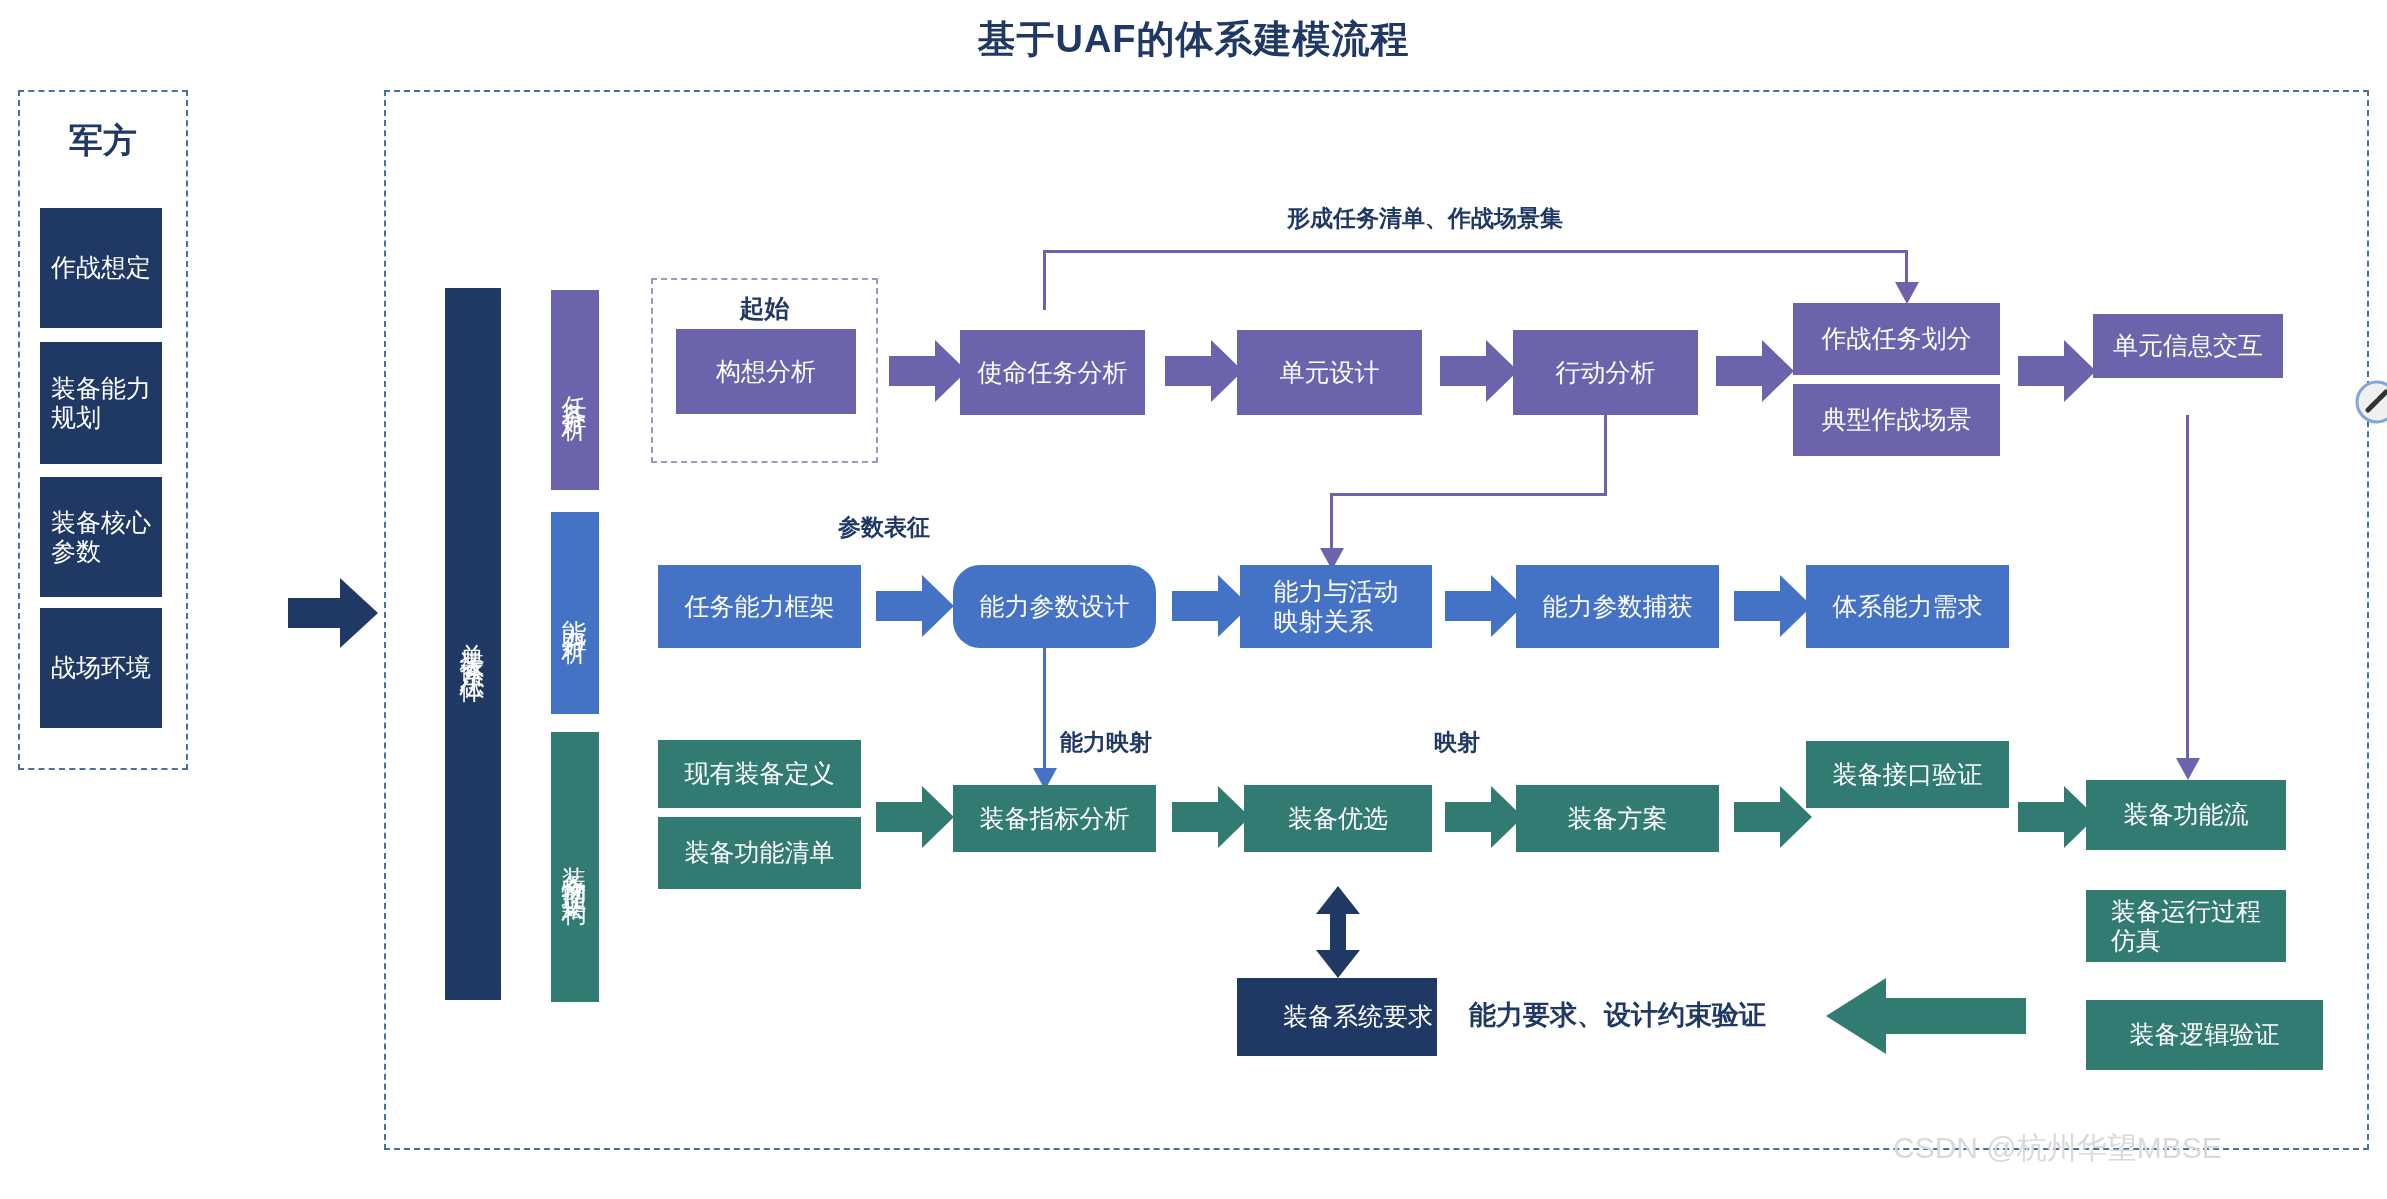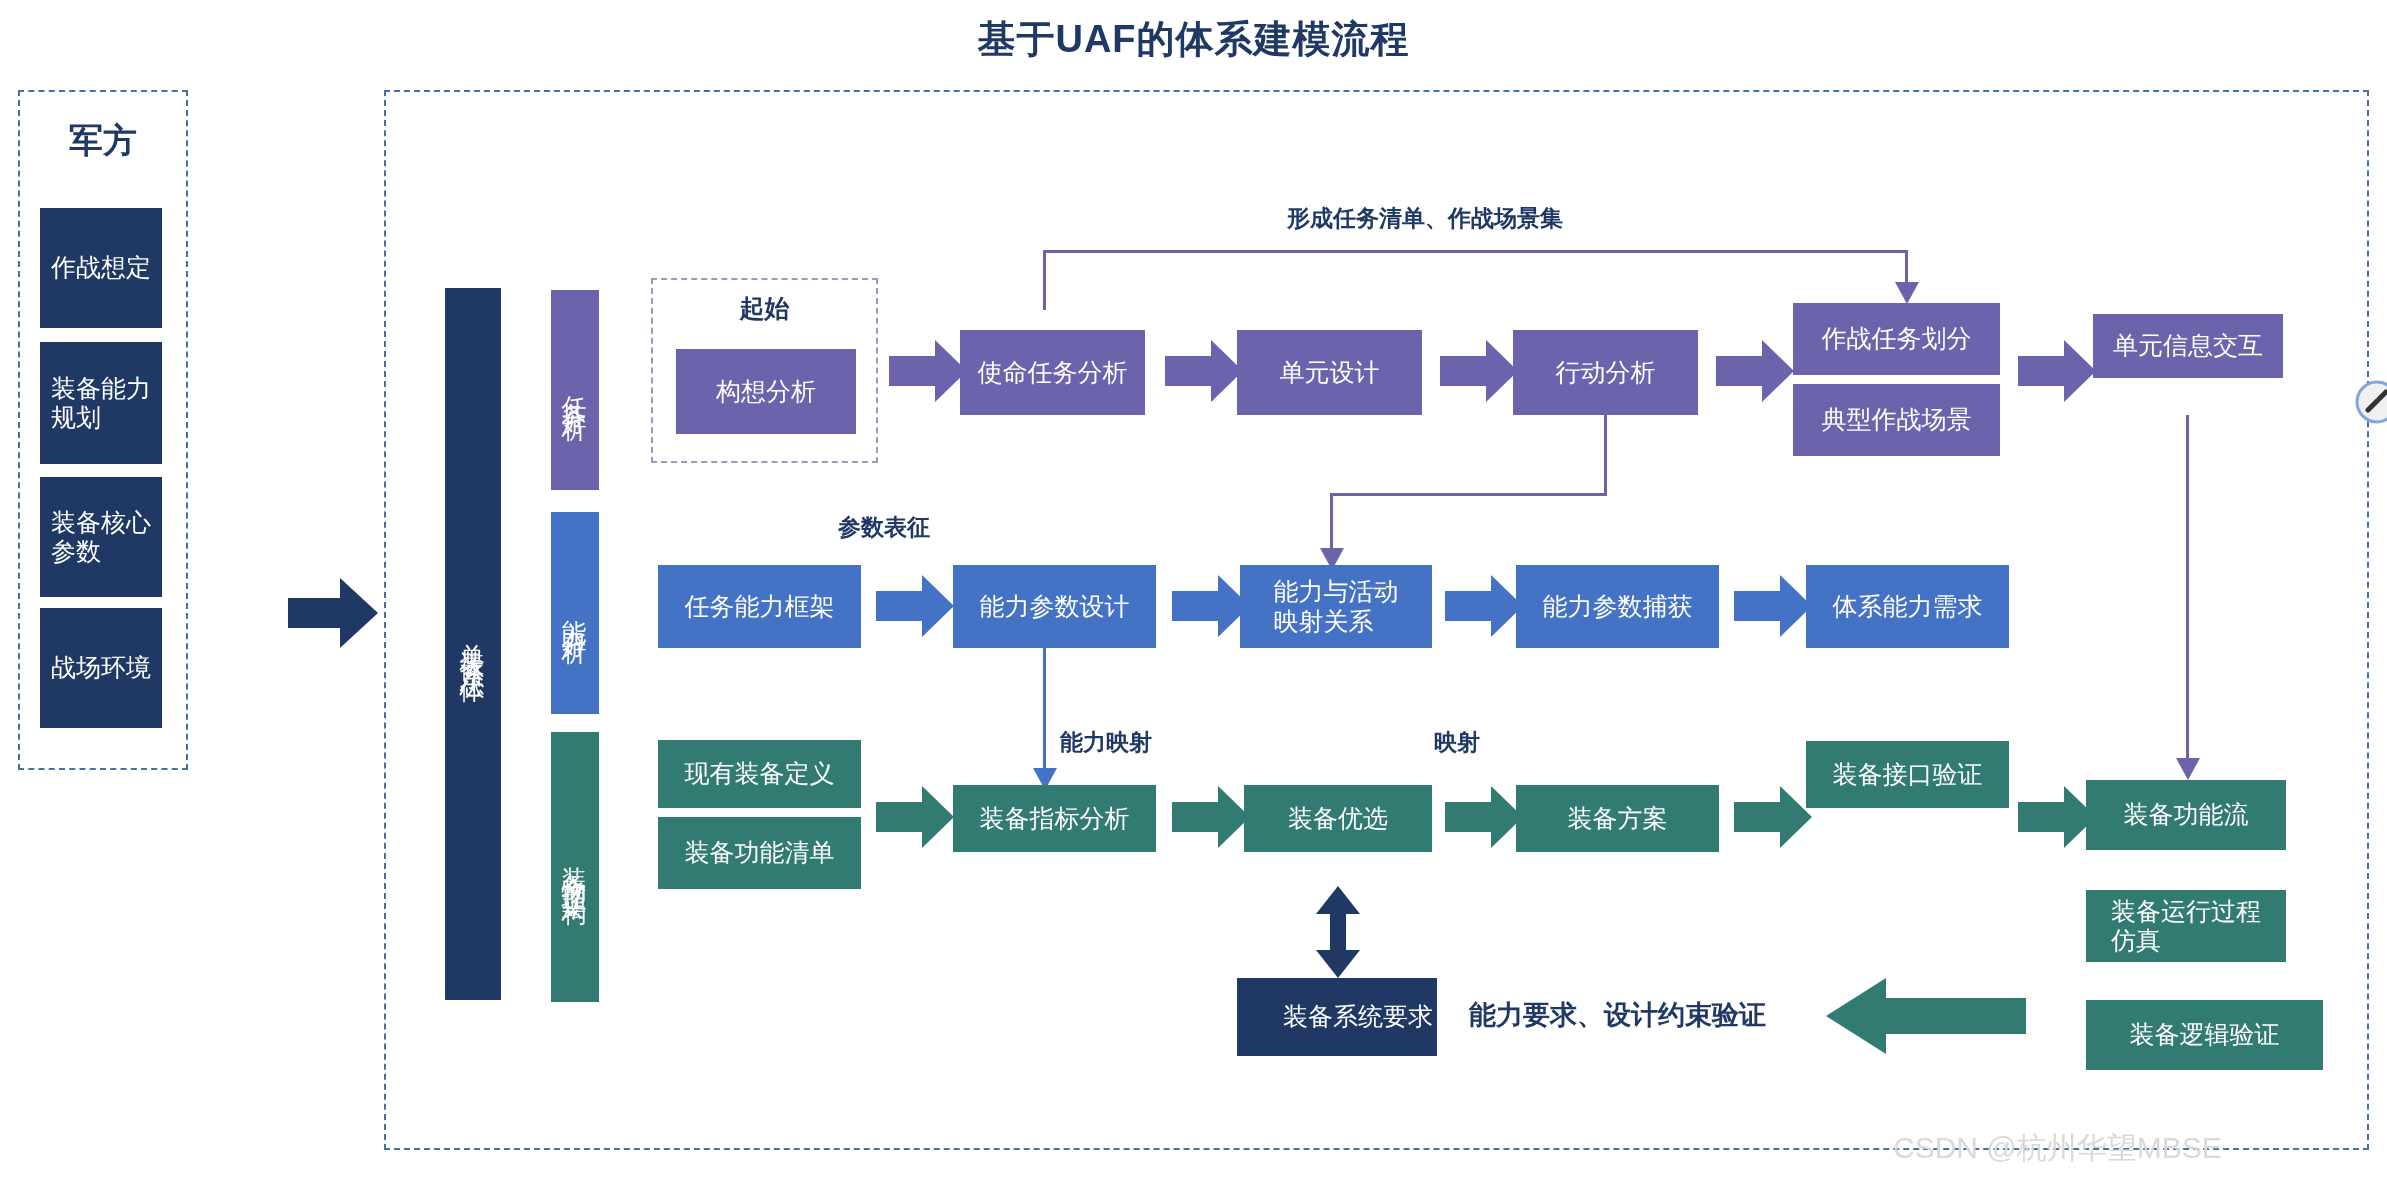--- a/index.html
+++ b/index.html
@@ -67,21 +67,21 @@
 <div class="abs conn" style="left:1043px;top:250px;width:865px;height:3px;"></div>
 <div class="abs conn" style="left:1043px;top:250px;width:3px;height:60px;"></div>
 <div class="abs conn" style="left:1905px;top:250px;width:3px;height:38px;"></div>
 <svg class="abs" style="left:1895px;top:282px;width:24px;height:22px;" viewBox="0 0 24 22">
   <polygon points="0,0 24,0 12,22" fill="#6B63AC"></polygon>
 </svg>
 
 <div class="abs dashed-panel" style="left:651px;top:278px;width:227px;height:185px;border:2px dashed #9A9ABB;"></div>
 <div class="abs" style="left:651px;top:292px;width:227px;text-align:center;font-size:25px;font-weight:bold;color:#1F3864;">起始</div>
 
-<div class="abs box purple" style="left:676px;top:329px;width:180px;height:85px;margin-top:20px;">构想分析</div>
+<div class="abs box purple" style="left:676px;top:329px;width:180px;height:85px;">构想分析</div>
 
 <svg class="abs farrow" style="left:889px;top:340px;width:78px;height:62px;" viewBox="0 0 78 62">
   <polygon points="0,16 46,16 46,0 78,31 46,62 46,46 0,46" fill="#6B63AC"></polygon>
 </svg>
 
 <div class="abs box purple" style="left:960px;top:330px;width:185px;height:85px;">使命任务分析</div>
 
 <svg class="abs farrow" style="left:1165px;top:340px;width:78px;height:62px;" viewBox="0 0 78 62">
   <polygon points="0,16 46,16 46,0 78,31 46,62 46,46 0,46" fill="#6B63AC"></polygon>
 </svg>
@@ -120,21 +120,21 @@
 </svg>
 
 <div class="abs note" style="left:838px;top:512px;">参数表征</div>
 
 <div class="abs box blue" style="left:658px;top:565px;width:203px;height:83px;">任务能力框架</div>
 
 <svg class="abs farrow" style="left:876px;top:575px;width:78px;height:62px;" viewBox="0 0 78 62">
   <polygon points="0,16 46,16 46,0 78,31 46,62 46,46 0,46" fill="#4472C4"></polygon>
 </svg>
 
-<div class="abs box blue" style="left:953px;top:565px;width:203px;height:83px;">能力参数设计</div>
+<div class="abs box blue" style="left:953px;top:565px;width:203px;height:83px;border-radius:27px;">能力参数设计</div>
 
 <svg class="abs farrow" style="left:1172px;top:575px;width:78px;height:62px;" viewBox="0 0 78 62">
   <polygon points="0,16 46,16 46,0 78,31 46,62 46,46 0,46" fill="#4472C4"></polygon>
 </svg>
 
 <div class="abs box blue" style="left:1240px;top:565px;width:192px;height:83px;white-space:pre-line;">能力与活动
 映射关系</div>
 
 <svg class="abs farrow" style="left:1445px;top:575px;width:78px;height:62px;" viewBox="0 0 78 62">
   <polygon points="0,16 46,16 46,0 78,31 46,62 46,46 0,46" fill="#4472C4"></polygon>

